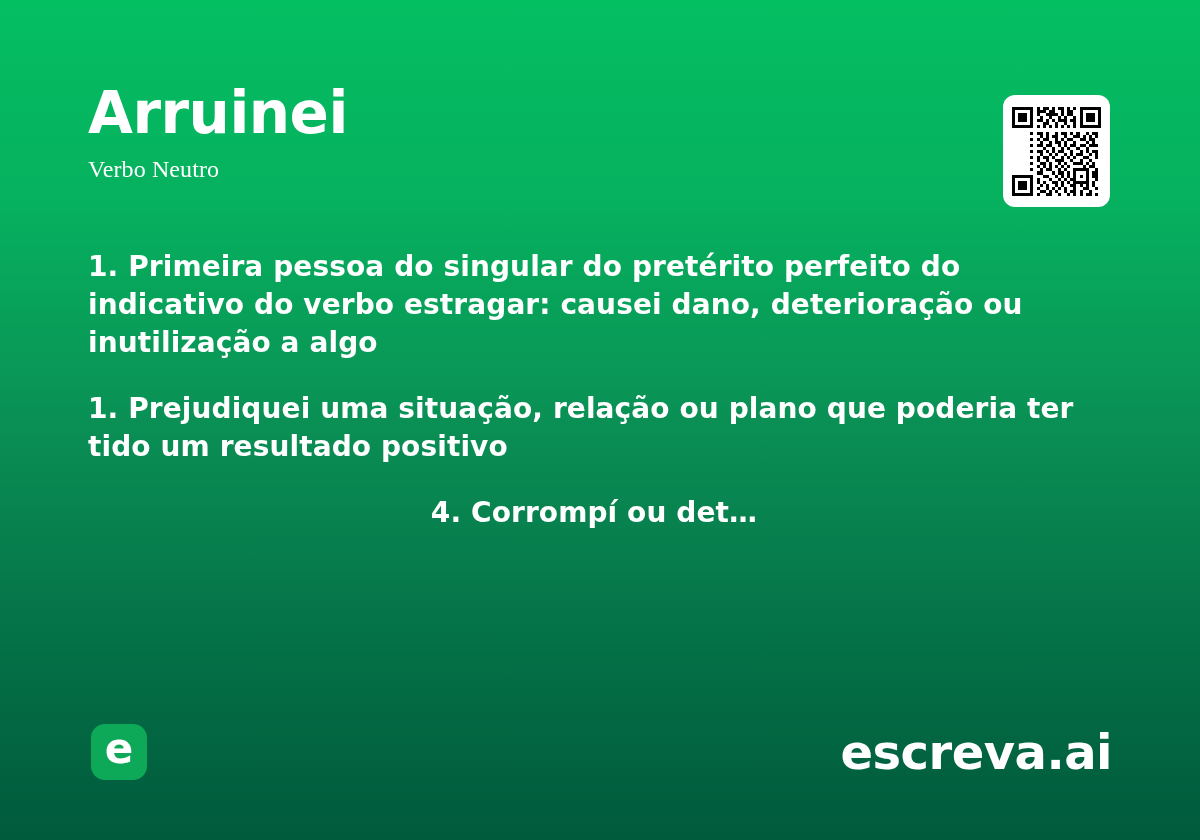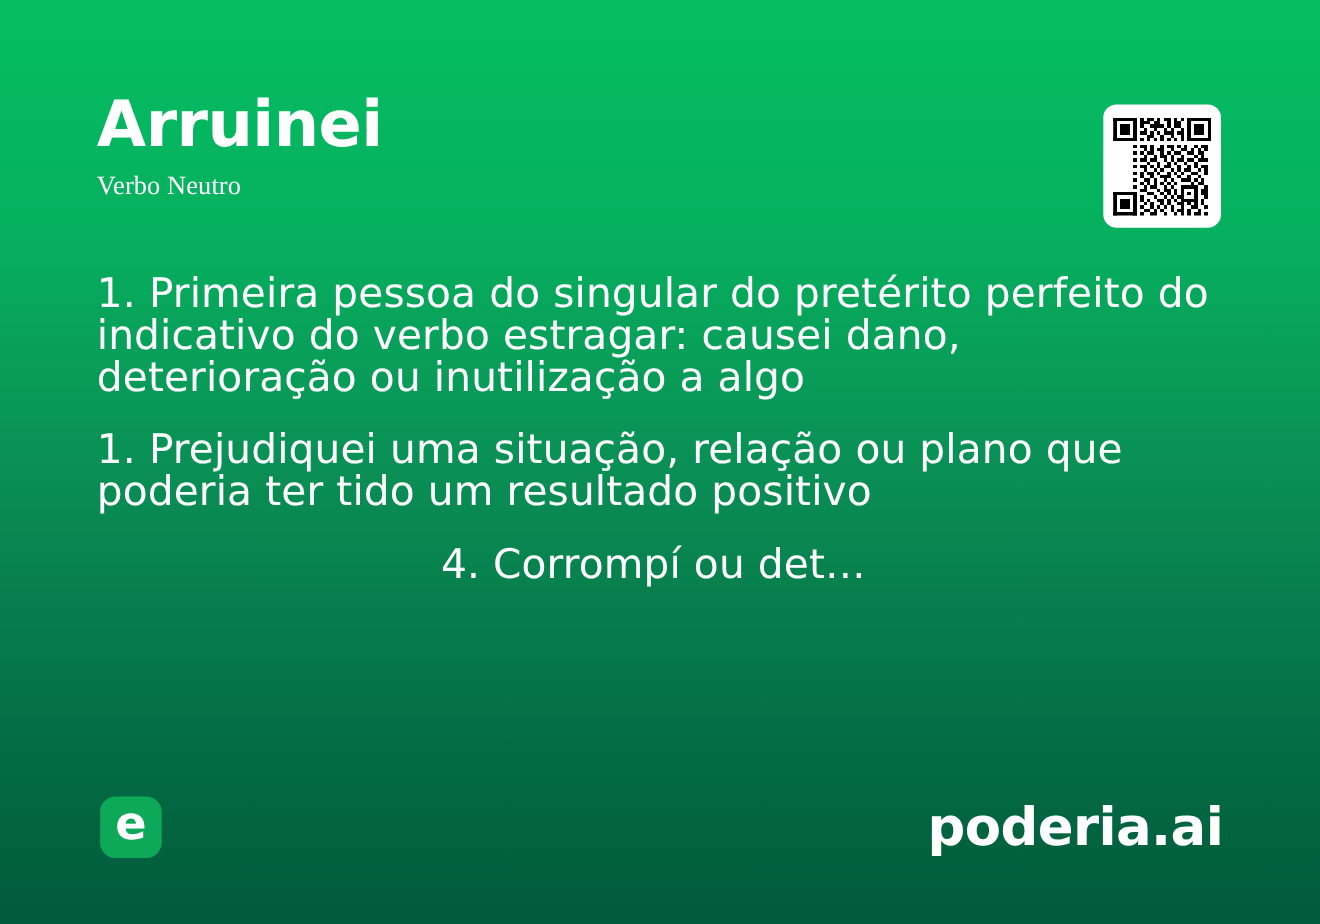--- a/index.html
+++ b/index.html
@@ -83,22 +83,22 @@
   .definitions {
     position: absolute;
     left: 88px;
     top: 248px;
     width: 1012px;
   }
 
   .definition {
     color: #ffffff;
     font-family: "DejaVu Sans", "Liberation Sans", sans-serif;
-    font-size: 37px;
-    font-weight: 400;
+    font-size: 28px;
+    font-weight: 700;
     line-height: 38px;
     letter-spacing: 0.1px;
     margin: 0 0 28px 0;
   }
   .definition:last-child { margin-bottom: 0; text-align: center; }
 
   
   .footer {
     position: absolute;
     left: 0;
@@ -363,16 +363,16 @@
   <div class="definitions">
     <p class="definition">1. Primeira pessoa do singular do pretérito perfeito do indicativo do verbo estragar: causei dano, deterioração ou inutilização a algo</p>
     <p class="definition">1. Prejudiquei uma situação, relação ou plano que poderia ter tido um resultado positivo</p>
     <p class="definition">4. Corrompí ou det…</p>
   </div>
 
   <div class="footer">
     <div class="brand-mark">
       <span class="glyph">e</span>
     </div>
-    <div class="brand-name">poderia.ai</div>
+    <div class="brand-name">escreva.ai</div>
   </div>
 
 </div>
 
 </body></html>

